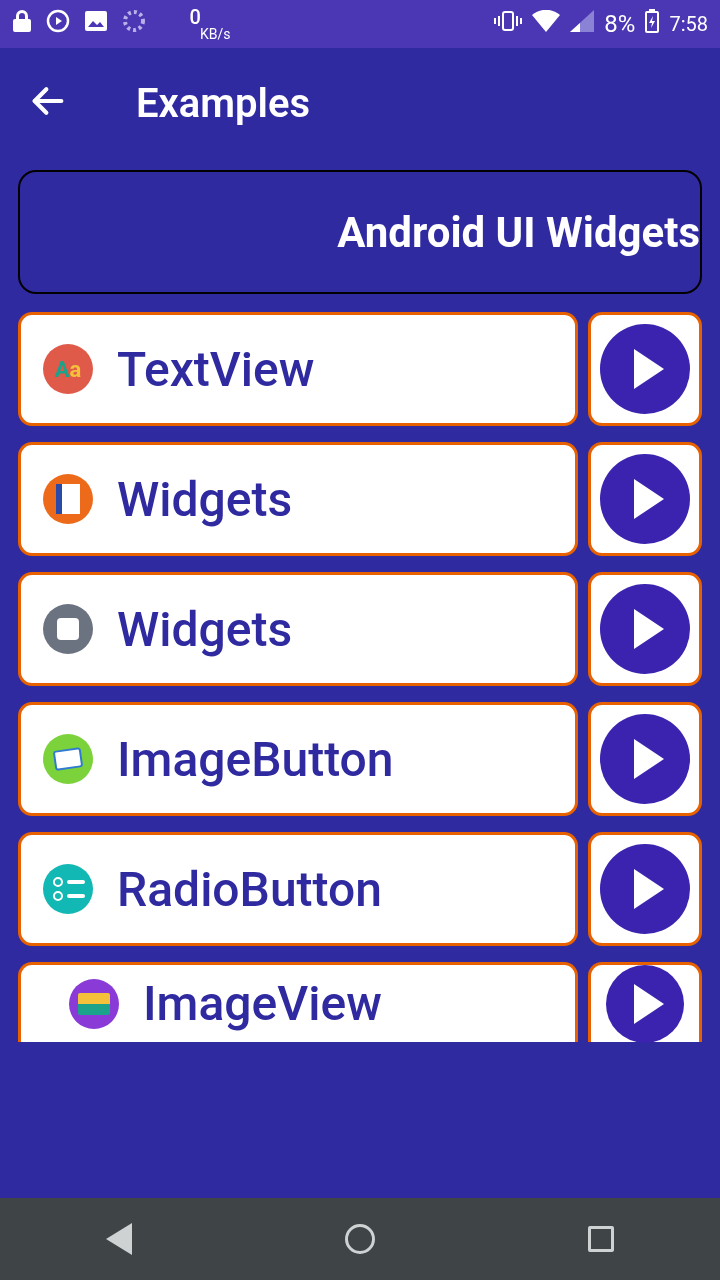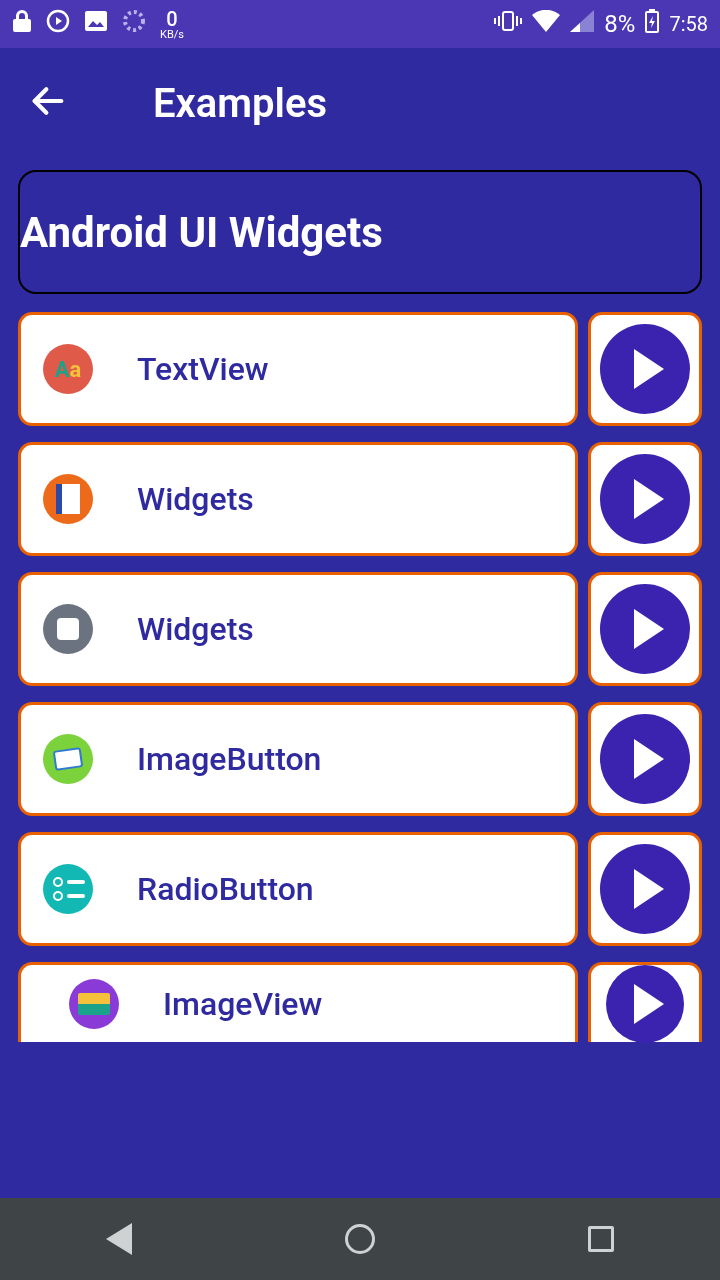--- a/index.html
+++ b/index.html
@@ -14,58 +14,58 @@
     align-items: center;
     padding: 0 12px;
     color: #fff;
     font-size: 24px;
     gap: 12px;
   }
   .status-left { display: flex; align-items: center; gap: 14px; }
   .status-right { margin-left: auto; display: flex; align-items: center; gap: 10px; }
   .kbs { display: flex; flex-direction: column; align-items: center; line-height: 1; }
   .kbs .top { font-size: 20px; font-weight: 500; }
-  .kbs .bot { font-size: 11px; }
+  .kbs .bot { font-size: 14px; margin-left: 40px; }
 
   
   .app-bar {
     height: 110px;
     display: flex;
     align-items: center;
     padding: 0 28px;
-    gap: 85px;
+    gap: 68px;
   }
   .back-arrow { color: #fff; }
   .app-title { color: #fff; font-size: 40px; font-weight: 600; }
 
   
   .section-card {
     margin: 12px 18px 0 18px;
     border: 2px solid #000;
     border-radius: 18px;
     height: 124px;
     display: flex;
     align-items: center;
-    justify-content: flex-start;
+    justify-content: flex-end;
   }
   .section-title { color: #fff; font-size: 42px; font-weight: 700; }
 
   
   .list { padding: 18px 18px 0 18px; display: flex; flex-direction: column; gap: 16px; flex: 1; overflow: hidden; }
   .row { display: flex; gap: 10px; height: 114px; }
   .card {
     background: #fff;
     border: 3px solid #e86100;
     border-radius: 14px;
     display: flex;
     align-items: center;
   }
   .main-card { flex: 1; padding: 0 22px; gap: 24px; }
   .play-card { width: 114px; justify-content: center; }
-  .item-label { color: #2f2a9f; font-size: 32px; font-weight: 500; margin-left: 20px; }
+  .item-label { color: #2f2a9f; font-size: 48px; font-weight: 500; }
 
   .play-circle {
     width: 90px; height: 90px; border-radius: 50%;
     background: #3b23b0; display: flex; align-items: center; justify-content: center;
   }
   .play-triangle {
     width: 0; height: 0;
     border-left: 30px solid #fff;
     border-top: 20px solid transparent;
     border-bottom: 20px solid transparent;

